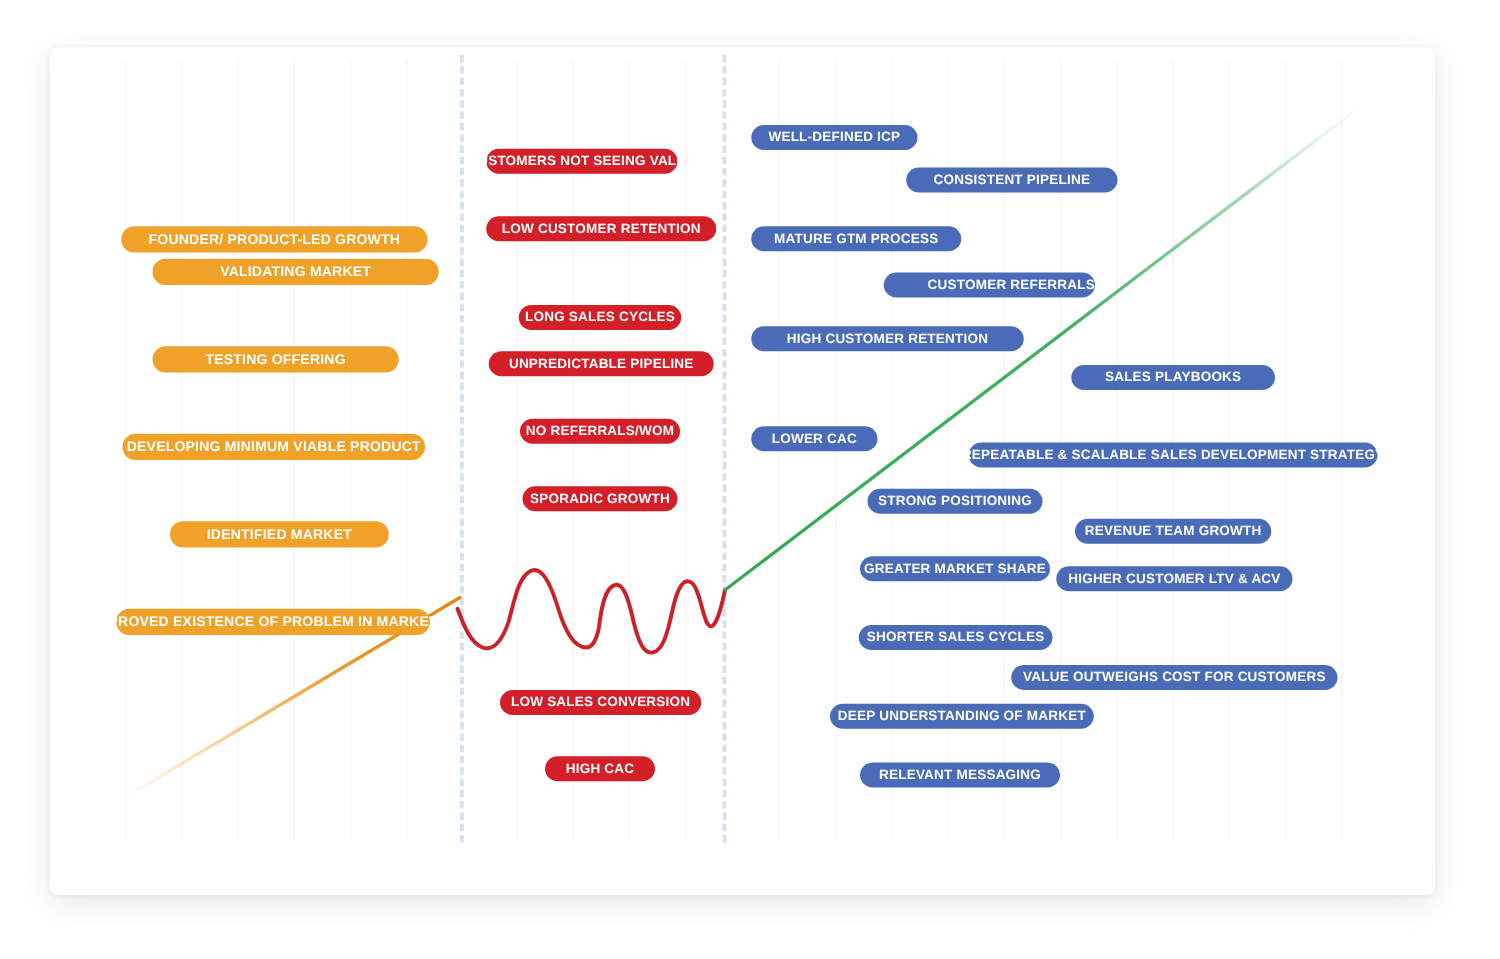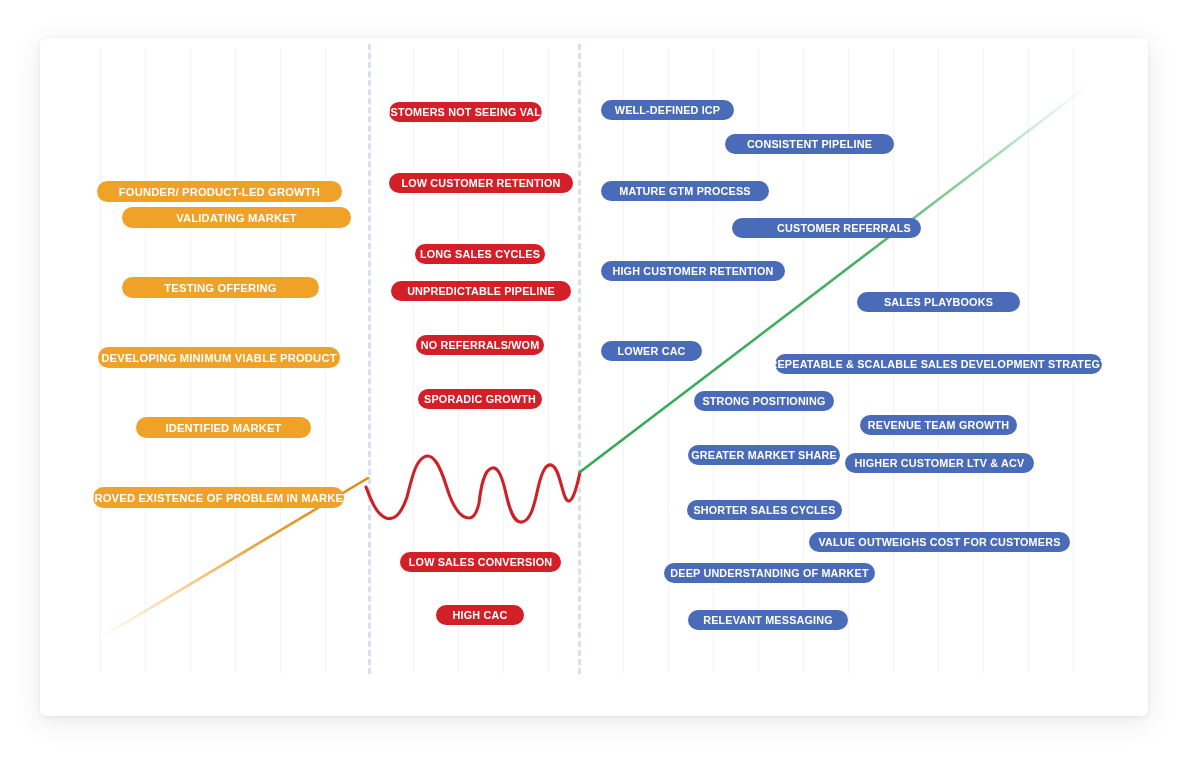--- a/index.html
+++ b/index.html
@@ -155,35 +155,35 @@
 
   <div id="orange-pills">
       <div class="pill orange" style="left: 97px; top: 137px; width: 245px; margin-top: 44px;">FOUNDER/ PRODUCT-LED GROWTH</div>
       <div class="pill orange" style="left: 122px; top: 207px; width: 229px;">VALIDATING MARKET</div>
       <div class="pill orange" style="left: 122px; top: 277px; width: 197px;">TESTING OFFERING</div>
       <div class="pill orange" style="left: 98px; top: 347px; width: 242px;">DEVELOPING MINIMUM VIABLE PRODUCT</div>
       <div class="pill orange" style="left: 136px; top: 417px; width: 175px;">IDENTIFIED MARKET</div>
       <div class="pill orange" style="left: 93px; top: 487px; width: 251px;">PROVED EXISTENCE OF PROBLEM IN MARKET</div>
     </div>
   <div id="red-pills">
-      <div class="pill red" style="left: 389px; top: 102px; width: 153px;">CUSTOMERS NOT SEEING VALUE</div>
+      <div class="pill red" style="left: 389px; top: 119px; width: 153px;">CUSTOMERS NOT SEEING VALUE</div>
       <div class="pill red" style="left: 389px; top: 173px; width: 184px;">LOW CUSTOMER RETENTION</div>
       <div class="pill red" style="left: 415px; top: 244px; width: 130px;">LONG SALES CYCLES</div>
       <div class="pill red" style="left: 391px; top: 281px; width: 180px;">UNPREDICTABLE PIPELINE</div>
       <div class="pill red" style="left: 416px; top: 335px; width: 128px;">NO REFERRALS/WOM</div>
       <div class="pill red" style="left: 418px; top: 389px; width: 124px;">SPORADIC GROWTH</div>
       <div class="pill red" style="left: 400px; top: 552px; width: 161px;">LOW SALES CONVERSION</div>
       <div class="pill red" style="left: 436px; top: 605px; width: 88px;">HIGH CAC</div>
     </div>
   <div id="blue-pills">
       <div class="pill blue" style="left: 601px; top: 100px; width: 133px;">WELL-DEFINED ICP</div>
       <div class="pill blue" style="left: 725px; top: 134px; width: 169px;">CONSISTENT PIPELINE</div>
       <div class="pill blue" style="left: 601px; top: 181px; width: 168px;">MATURE GTM PROCESS</div>
-      <div class="pill blue" style="left: 732px; top: 218px; width: 189px; padding-left: 47px;">CUSTOMER REFERRALS</div>
-      <div class="pill blue" style="left: 601px; top: 261px; width: 184px;">HIGH CUSTOMER RETENTION</div>
+      <div class="pill blue" style="left: 707px; top: 218px; width: 169px; padding-left: 47px;">CUSTOMER REFERRALS</div>
+      <div class="pill blue" style="left: 601px; top: 261px; width: 218px;">HIGH CUSTOMER RETENTION</div>
       <div class="pill blue" style="left: 857px; top: 292px; width: 163px;">SALES PLAYBOOKS</div>
       <div class="pill blue" style="left: 601px; top: 341px; width: 101px;">LOWER CAC</div>
       <div class="pill blue" style="left: 775px; top: 354px; width: 327px;">REPEATABLE &amp; SCALABLE SALES DEVELOPMENT STRATEGY</div>
       <div class="pill blue" style="left: 694px; top: 391px; width: 140px;">STRONG POSITIONING</div>
       <div class="pill blue" style="left: 860px; top: 415px; width: 157px;">REVENUE TEAM GROWTH</div>
       <div class="pill blue" style="left: 688px; top: 445px; width: 152px;">GREATER MARKET SHARE</div>
       <div class="pill blue" style="left: 845px; top: 453px; width: 189px;">HIGHER CUSTOMER LTV &amp; ACV</div>
       <div class="pill blue" style="left: 687px; top: 500px; width: 155px;">SHORTER SALES CYCLES</div>
       <div class="pill blue" style="left: 809px; top: 532px; width: 261px;">VALUE OUTWEIGHS COST FOR CUSTOMERS</div>
       <div class="pill blue" style="left: 664px; top: 563px; width: 211px;">DEEP UNDERSTANDING OF MARKET</div>

